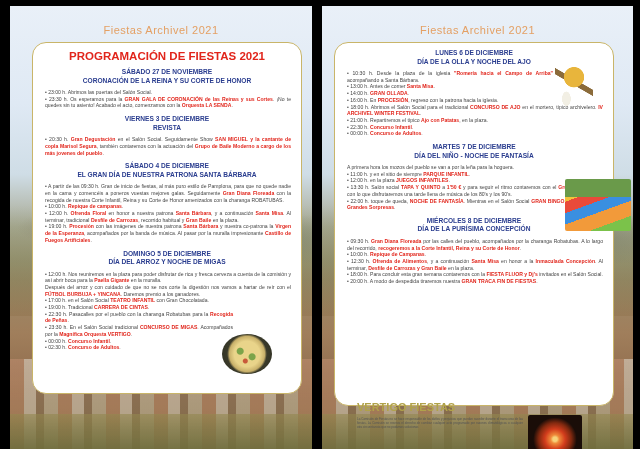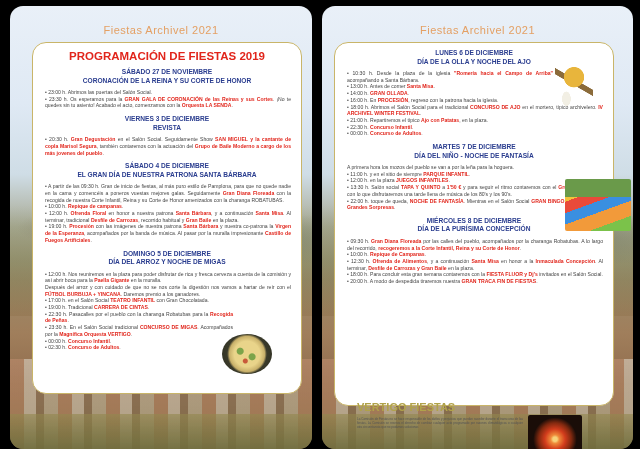--- a/index.html
+++ b/index.html
@@ -4,21 +4,20 @@
 <style>
   * { box-sizing: border-box; margin: 0; padding: 0; }
   html, body { width: 640px; height: 449px; background: #000; overflow: hidden; }
   body { font-family: "Liberation Sans", sans-serif; position: relative; }
 
   .page {
     position: absolute; top: 6px; height: 443px;
     overflow: hidden;
     background:
       linear-gradient(180deg, #e9f0f8 0%, #dfe9f4 22%, #cfdde6 38%, #a8a993 50%, #9a8a6a 62%, #a07e5b 74%, #8e6b4c 86%, #7c6d4a 100%);
-    border-radius: 13px;
   }
   .page.left { left: 10px; width: 302px; }
   .page.right { left: 322px; width: 311px; }
 
   
   .hills {
     position: absolute; left: 0; right: 0; top: 200px; height: 110px;
     background:
       radial-gradient(ellipse 120px 30px at 30% 20%, rgba(120,110,90,.55), transparent 70%),
       radial-gradient(ellipse 160px 40px at 80% 30%, rgba(110,120,100,.55), transparent 70%),
@@ -106,21 +105,21 @@
   }
 </style>
 </head>
 <body>
 
 <div class="page left">
   <div class="hills"></div>
   <div class="village"></div>
   <div class="header-title">Fiestas Archivel 2021</div>
   <div class="box">
-    <div class="main-title">PROGRAMACIÓN DE FIESTAS 2019</div>
+    <div class="main-title">PROGRAMACIÓN DE FIESTAS 2021</div>
     <div id="left-sections">
         <div class="day">
           <div>SÁBADO 27 DE NOVIEMBRE</div>
           <div>CORONACIÓN DE LA REINA Y SU CORTE DE HONOR</div>
         </div>
         <div class="text">
           <p><span>• 23:00 h. Abrimos las puertas del Salón Social.</span></p>
           <p><span>• 23:30 h. Os esperamos para la </span><span class="hl">GRAN GALA DE CORONACIÓN de las Reinas y sus Cortes</span><span>. ¡No te quedes sin tu asiento! Acabado el acto, comenzamos con la </span><span class="hl">Orquesta LA SENDA</span><span>.</span></p>
         </div>
         <div class="day">

